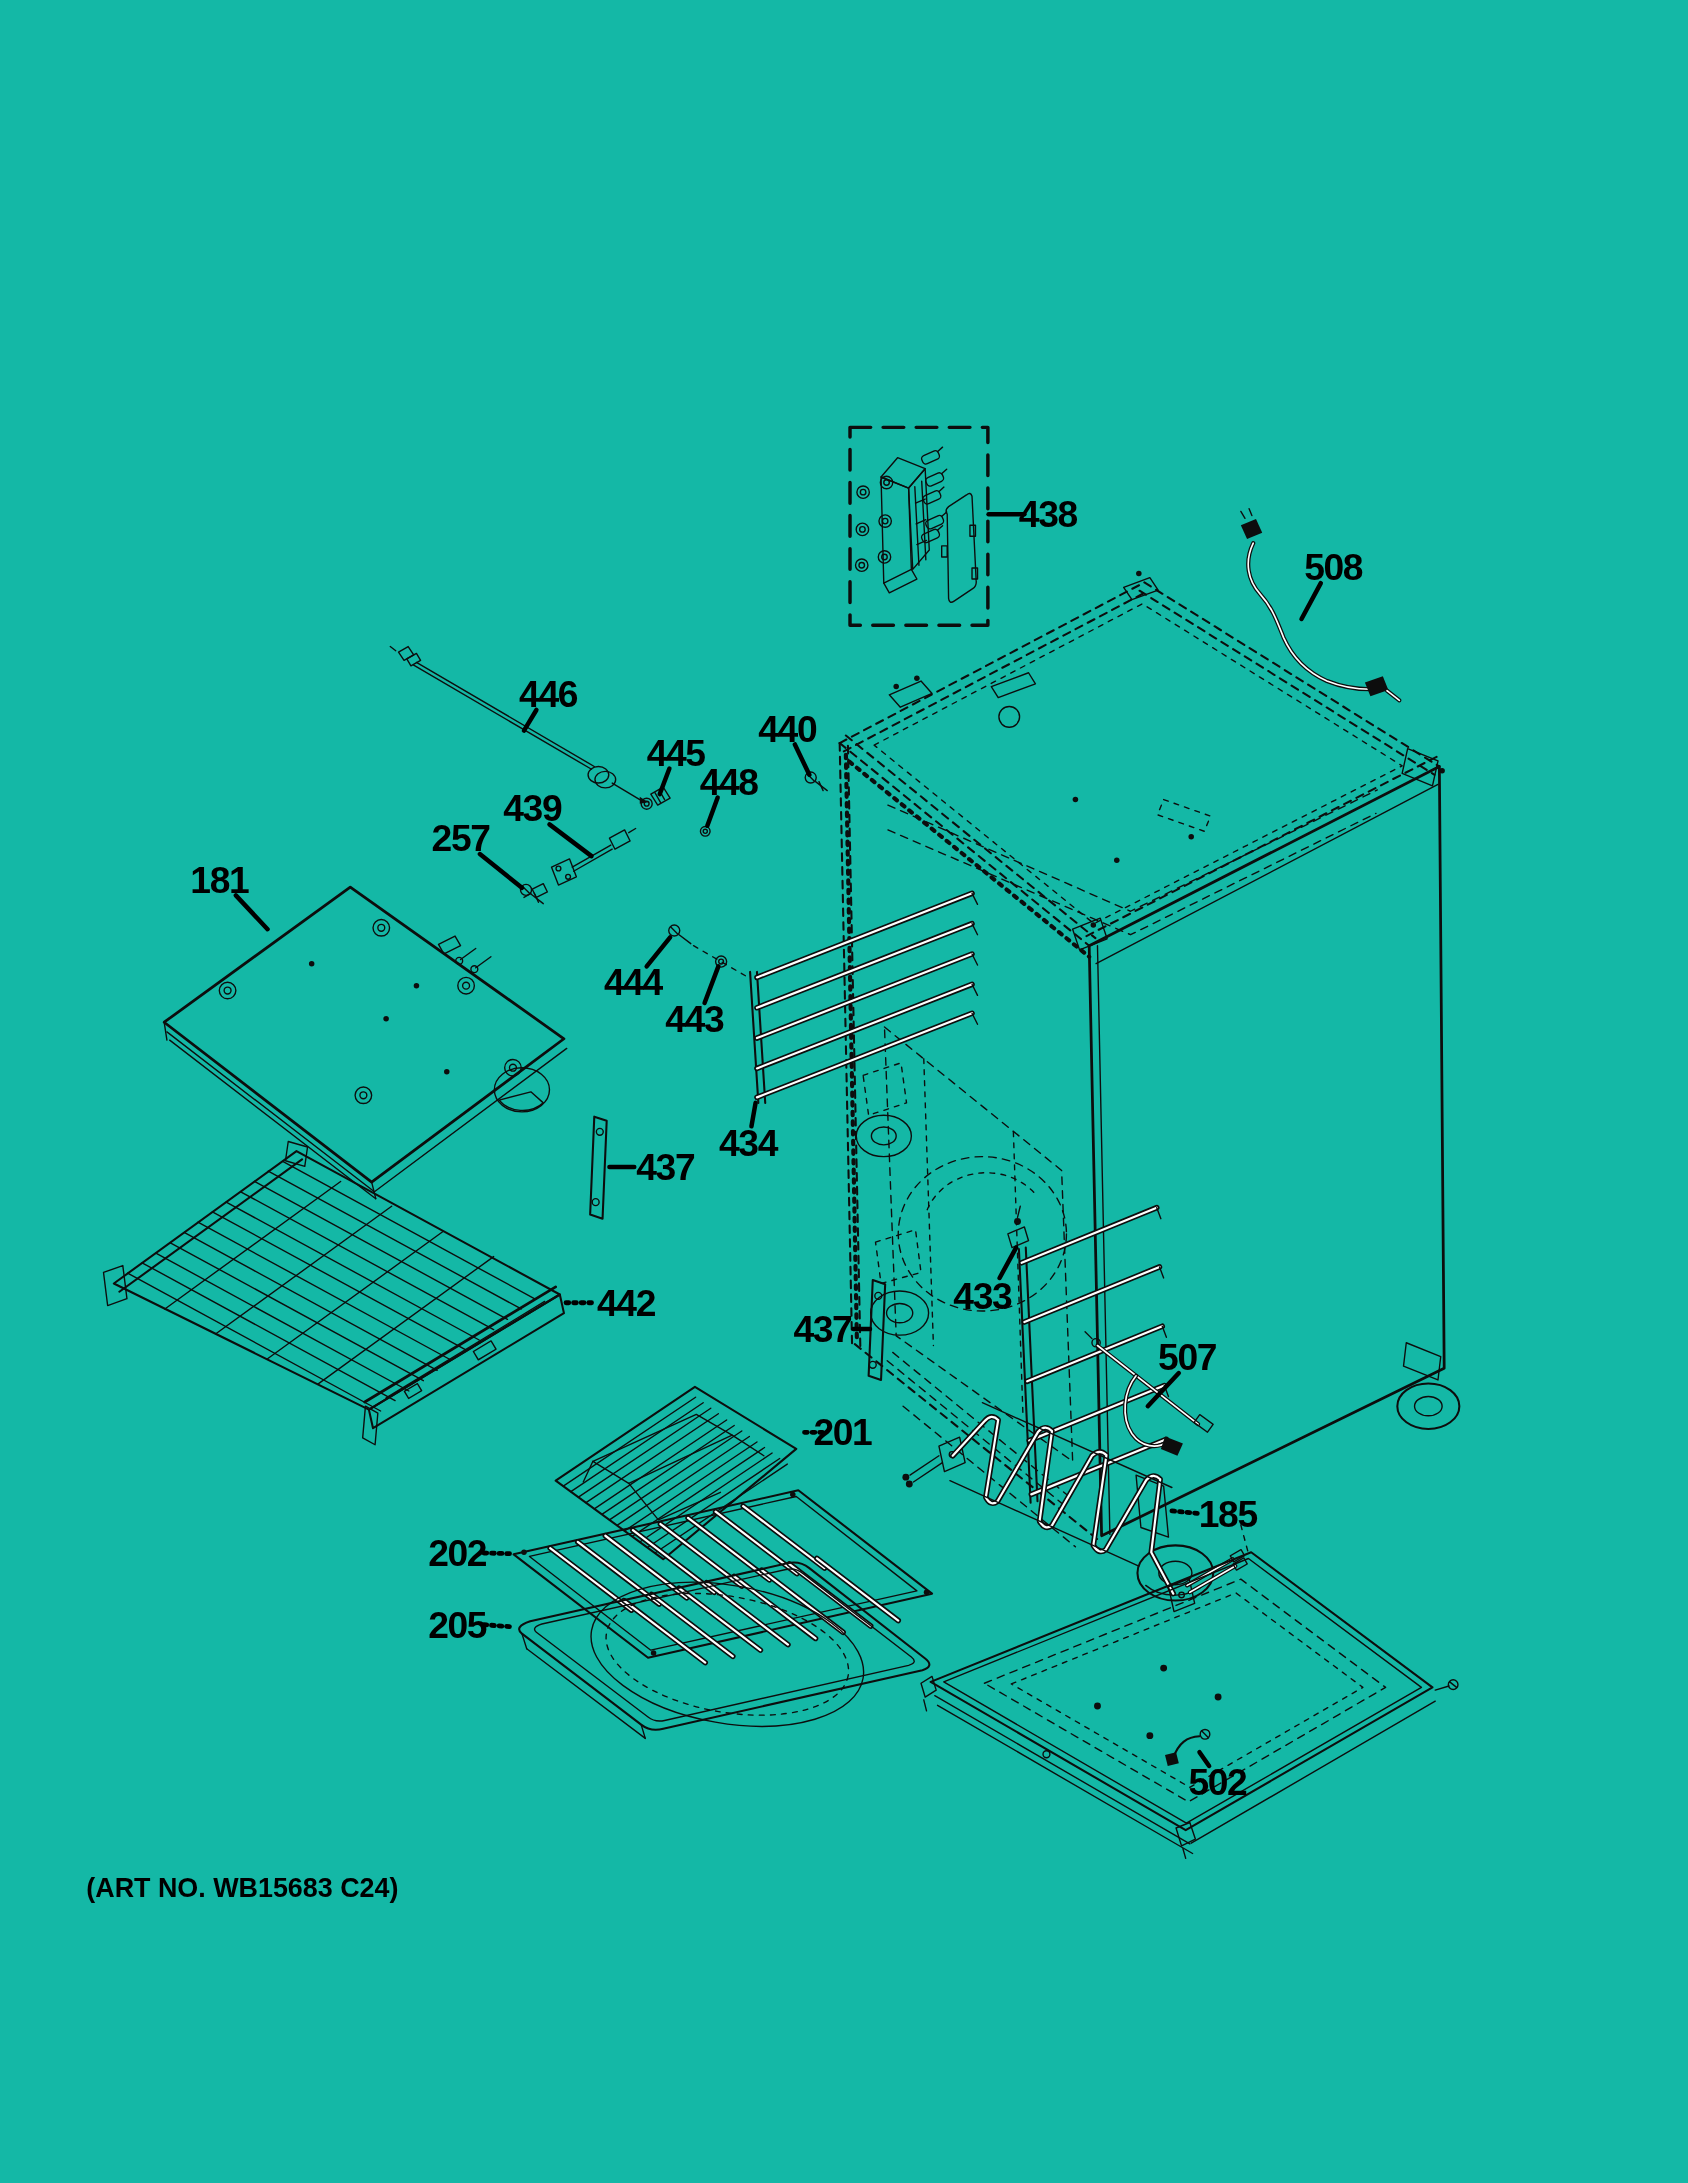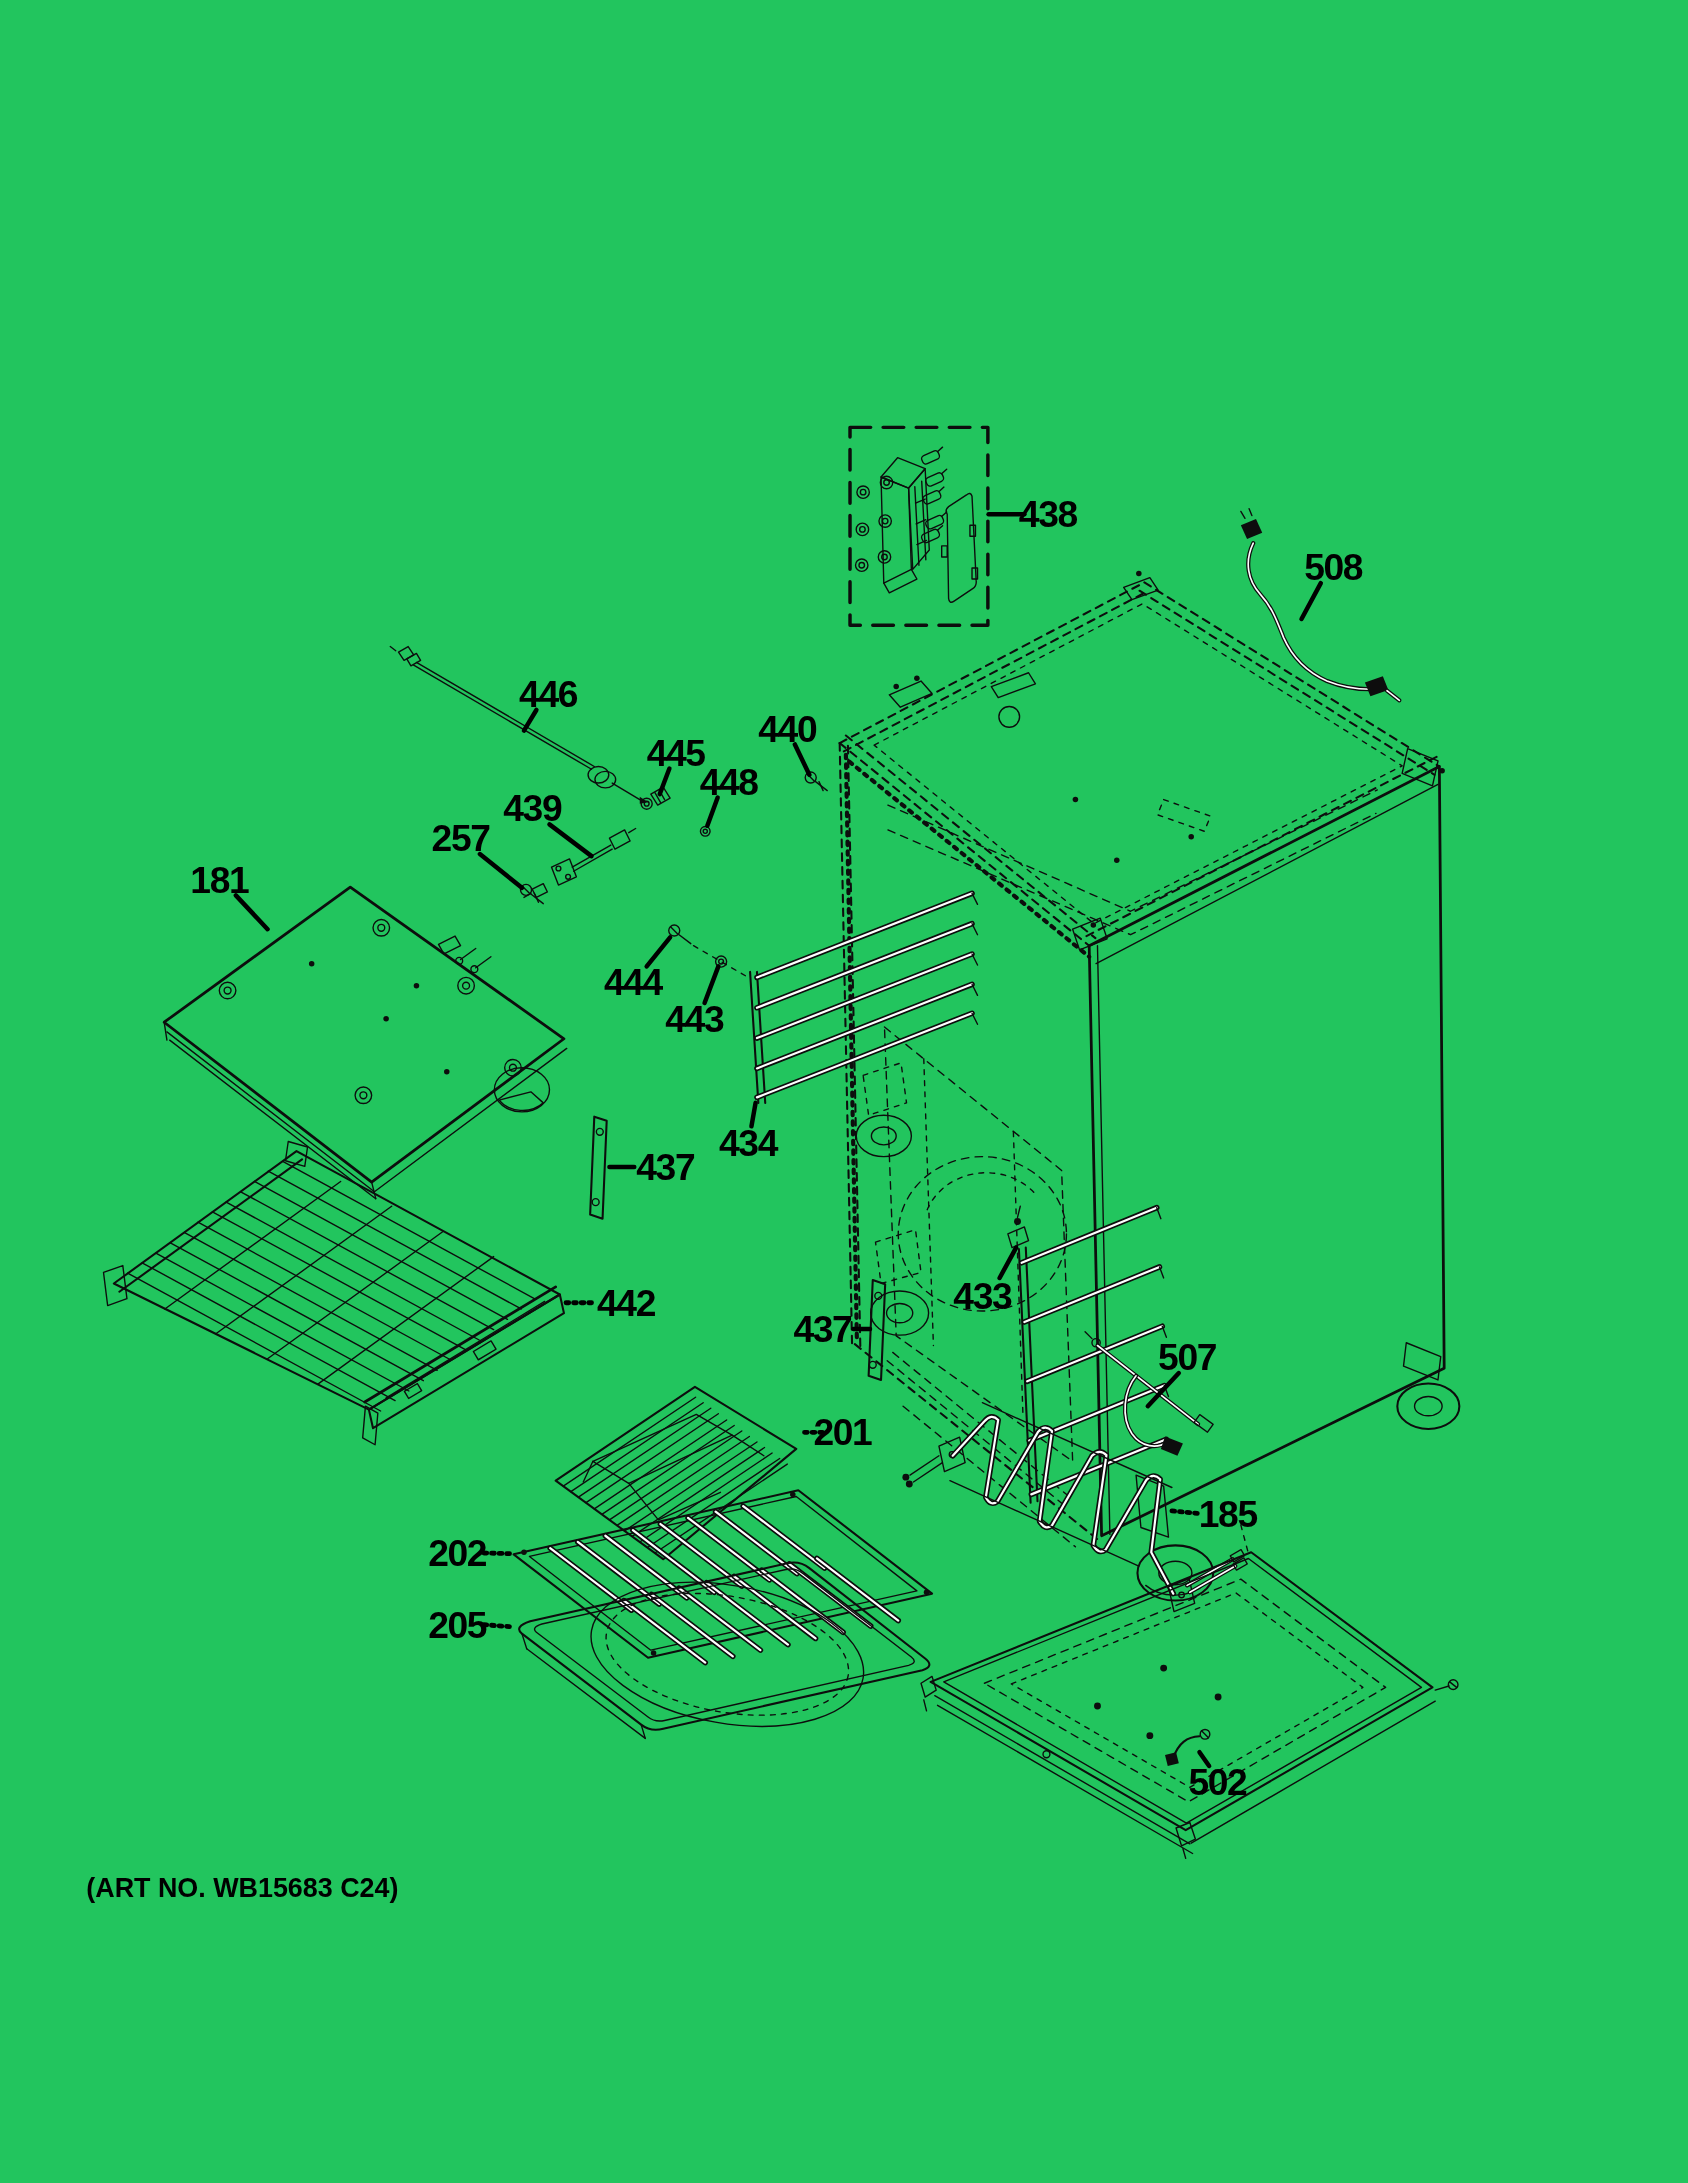--- a/index.html
+++ b/index.html
@@ -1,16 +1,16 @@
 <!DOCTYPE html>
 <html style="font-size:11px"><head>
 <meta charset="utf-8">
 <style>
   html,body{margin:0;padding:0;background:#e8e8e8;}
-  .stage{position:relative;width:1689px;height:2183px;background:#22c55e;margin:0 auto;overflow:hidden;}
+  .stage{position:relative;width:1689px;height:2183px;background:#14b8a6;margin:0 auto;overflow:hidden;}
   svg{position:absolute;left:0;top:0;}
   
   .ln  {fill:none;stroke:#0d0d0d;stroke-width:3;stroke-linecap:round;stroke-linejoin:round;}
   .ln2 {fill:none;stroke:#0d0d0d;stroke-width:2;stroke-linecap:round;stroke-linejoin:round;}
   .ln4 {fill:none;stroke:#0d0d0d;stroke-width:4;stroke-linecap:round;stroke-linejoin:round;}
   .fill{fill:#0d0d0d;stroke:none;}
   .dshs{stroke-dasharray:7 9;}
   .dshm{stroke-dasharray:11 9;}
   .perf{stroke-dasharray:5 9;stroke-width:6;}
   .box {stroke-dasharray:30 18;stroke-width:5;}

